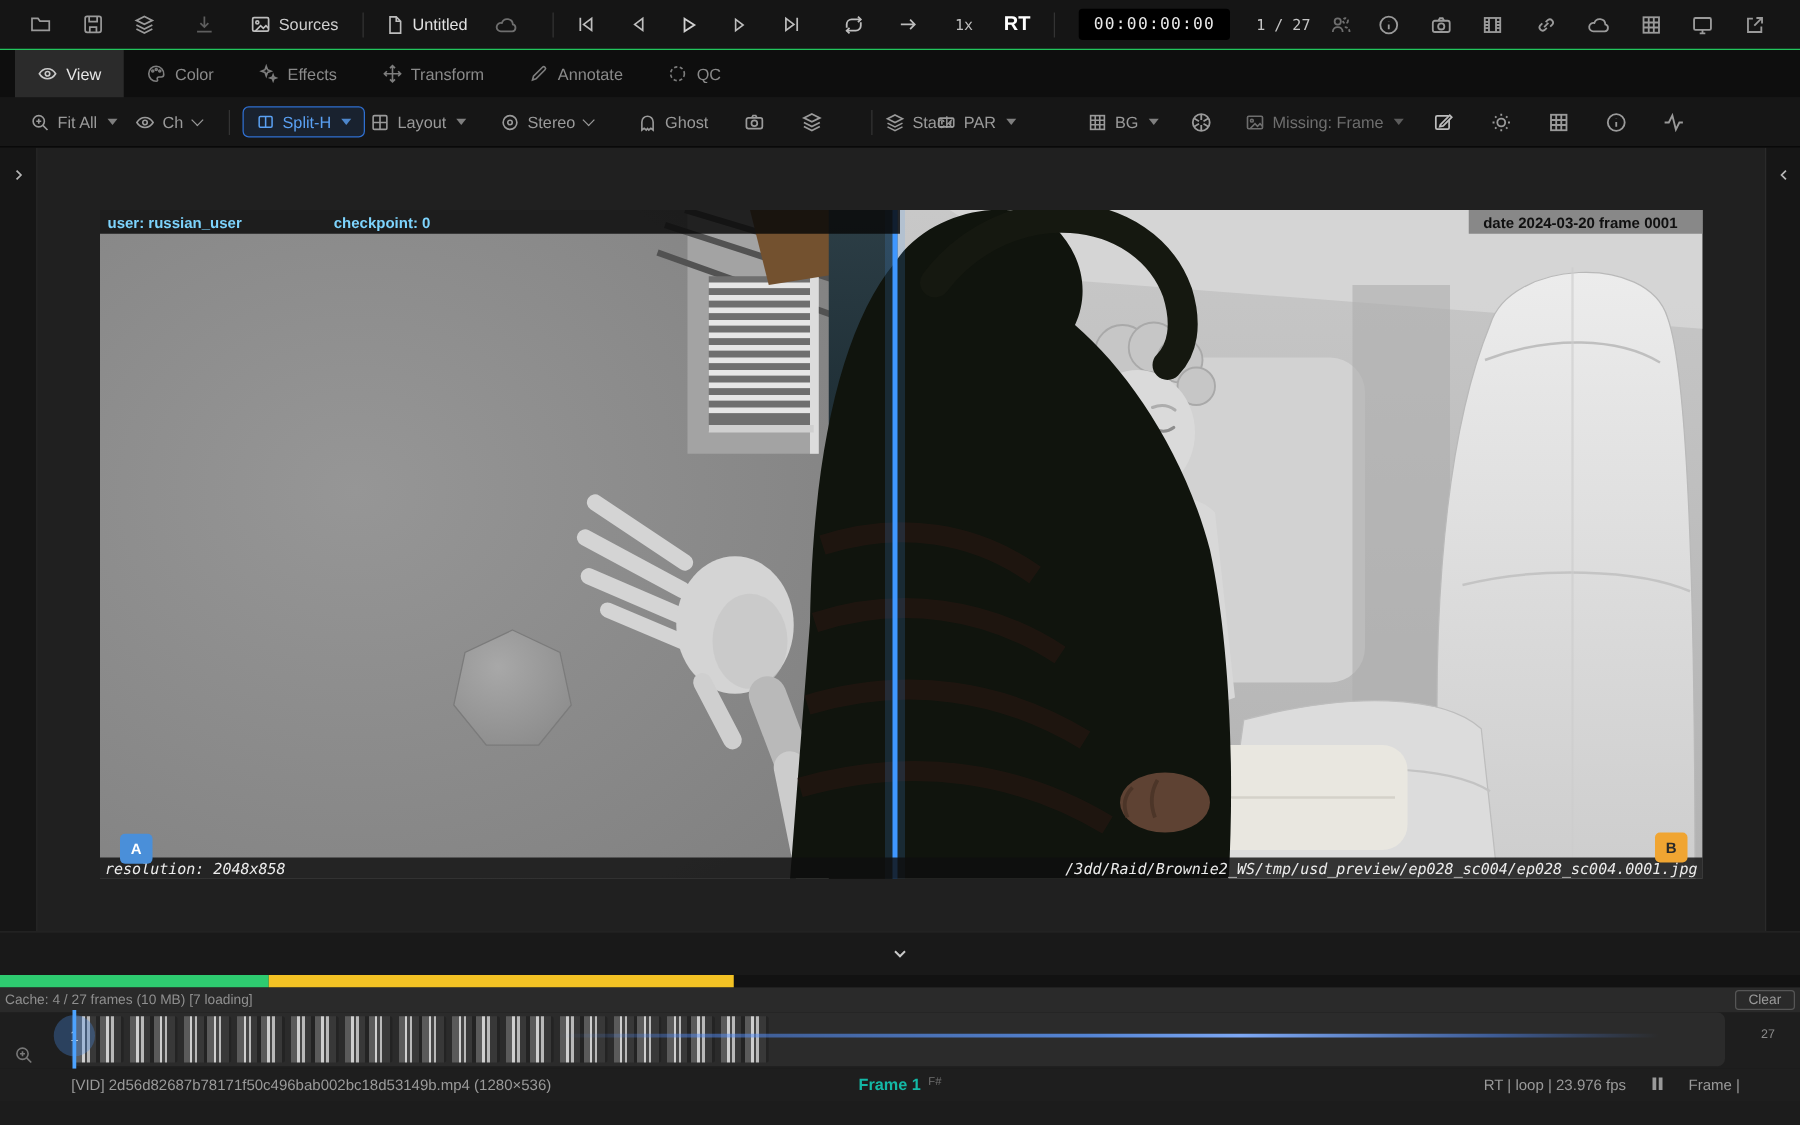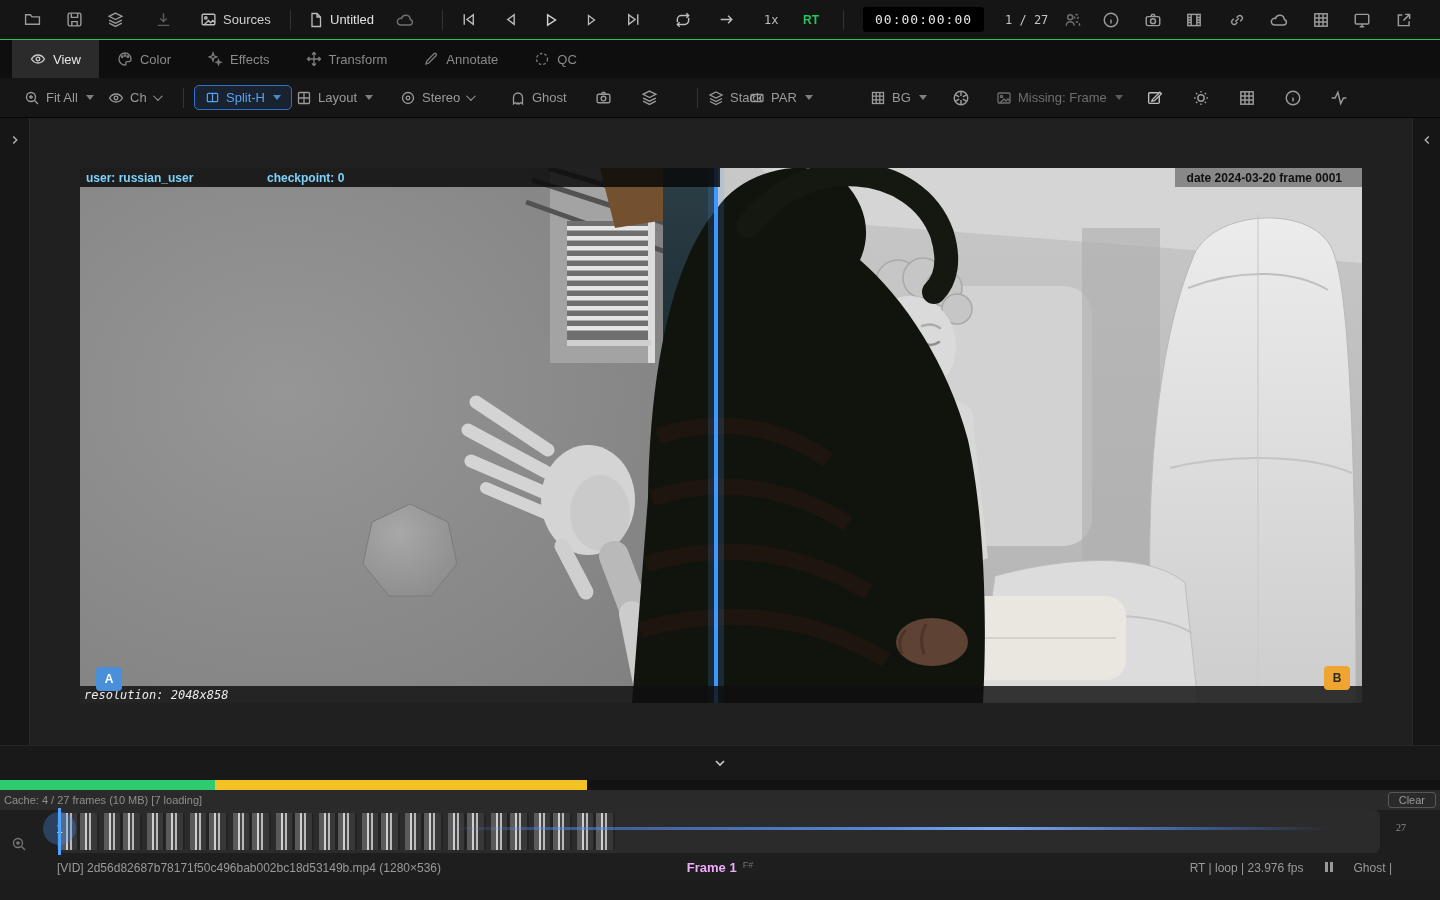--- a/index.html
+++ b/index.html
@@ -51,26 +51,26 @@
 
   #timelinewrap { position:absolute; top:810px; left:0; width:1440px; height:45px; background:#1e1e1e; }
   #track { position:absolute; left:57px; top:0; width:1323px; height:43px; background:#2b2b2b; border-radius:6px; }
   #thumbs { position:absolute; left:2px; top:3px; height:37px; display:flex; gap:3px; }
   .thumb { width:40px; height:37px; border-radius:2px;
      background:linear-gradient(90deg,#2b2b2b 0 2px,#5a5a5a 2px 7px,#cfcfcf 7px 9px,#454545 9px 11px,#b9b9b9 11px 13px,#383838 13px 18px,#232323 18px 21px,#5a5a5a 21px 26px,#cfcfcf 26px 28px,#454545 28px 30px,#b9b9b9 30px 32px,#383838 32px 38px,#232323 38px 40px); }
   #waveform { position:absolute; left:390px; top:17px; width:880px; height:3px;
      background:linear-gradient(90deg,rgba(80,140,255,0),rgba(80,140,255,.45) 12%,rgba(95,155,255,.8) 48%,rgba(130,175,255,.95) 62%,rgba(80,140,255,.5) 85%,rgba(80,140,255,0)); }
   #playhead { position:absolute; left:58px; top:-2px; width:3px; height:47px; background:#4da3ff; }
   #playhead-knob { position:absolute; left:43px; top:2px; width:33px; height:33px; border-radius:50%; background:rgba(70,140,230,.32); color:rgba(255,255,255,.75); font-size:12px; display:flex; align-items:center; justify-content:center; }
-  #endframe { position:absolute; right:34px; top:12px; color:#8a8a8a; font-size:10px;font-family:Liberation Serif, serif; }
+  #endframe { position:absolute; right:20px; top:12px; color:#8a8a8a; font-size:10px; }
 
   #statusrow { position:absolute; top:855px; left:0; width:1440px; height:26px; background:#1e1e1e; color:#9a9a9a; font-size:12px; }
   #media-info { position:absolute; left:57px; top:6px; }
   #frame-center { position:absolute; left:0; top:5px; width:1440px; text-align:center; }
-  #frame-center b { color:#f0abfc; font-size:13px;margin-top:35px; }
+  #frame-center b { color:#14b8a6; font-size:13px;margin-top:35px; }
   #frame-center .fnum { color:#6f6f6f; font-size:9px; margin-left:6px; vertical-align:top; }
   #playback-right { position:absolute; right:48px; top:6px; display:flex; align-items:center; gap:20px; }
   .pbar { display:inline-block; width:3px; height:10px; background:#9a9a9a; margin:0 1px; }
   #bottomfill { position:absolute; top:881px; left:0; width:1440px; height:19px; background:#1c1c1c; }
 </style>
 </head>
 <body>
 
 <div id="row1">
   <div class="row-item" style="left:24px">
@@ -148,21 +148,21 @@
       </svg>
   </div>
   <div class="row-item" style="left:718px">
     <svg class="ic" width="17" height="17" viewBox="0 0 16 16" fill="none" stroke="#bdbdbd" stroke-width="1.3">
         <path d="M2.5 8h10M9.5 4.5L13 8l-3.5 3.5"></path>
       </svg>
   </div>
   <div class="row-item" style="left:764px; font-family:'DejaVu Sans Mono',monospace; font-size:12px; color:#bdbdbd">
     <span>1x</span>
   </div>
-  <div class="row-item" style="left:803px; font-weight:700; font-size:12px; color:#22c55e">
+  <div class="row-item" style="left:803px; font-weight:700; font-size:16px; color:#ffffff">
     <span>RT</span>
   </div>
   <div class="vdiv" style="left:843px"></div>
   <div class="row-item" style="left:863px">
     <span id="timecode">00:00:00:00</span>
   </div>
   <div class="row-item" style="left:1005px; font-family:'DejaVu Sans Mono',monospace; font-size:12px; color:#c4c4c4">
     <span>1 / 27</span>
   </div>
   <div class="row-item" style="left:1064px">
@@ -519,20 +519,21 @@
       <rect x="634" y="0" width="4" height="535" fill="#3f97ff"></rect>
     </svg>
 
     <div class="ovl-top">
       <span class="u">user: russian_user</span>
       <span class="c">checkpoint: 0</span>
     </div>
     <div class="date-chip">date 2024-03-20 frame 0001</div>
     <div class="ovl-bot">
       <span>resolution: 2048x858</span>
+      <span>/3dd/Raid/Brownie2_WS/tmp/usd_preview/ep028_sc004/ep028_sc004.0001.jpg</span>
     </div>
     <div class="badge" id="badgeA">A</div>
     <div class="badge" id="badgeB">B</div>
   </div>
 
   <div id="collapsebar">
     <svg class="ic" width="16" height="16" viewBox="0 0 16 16" fill="none" stroke="#c9c9c9" stroke-width="1.6">
         <path d="M4 6l4 4 4-4"></path>
       </svg>
   </div>
@@ -578,16 +579,16 @@
 </div>
 
 <div id="statusrow">
   <span id="media-info">[VID] 2d56d82687b78171f50c496bab002bc18d53149b.mp4 (1280×536)</span>
   <div id="frame-center">
     <b>Frame 1</b><span class="fnum">F#</span>
   </div>
   <div id="playback-right">
     <span>RT | loop | 23.976 fps</span>
     <span><span class="pbar"></span><span class="pbar"></span></span>
-    <span>Ghost |</span>
+    <span>Frame |</span>
   </div>
 </div>
 <div id="bottomfill"></div>
 
 </body></html>

